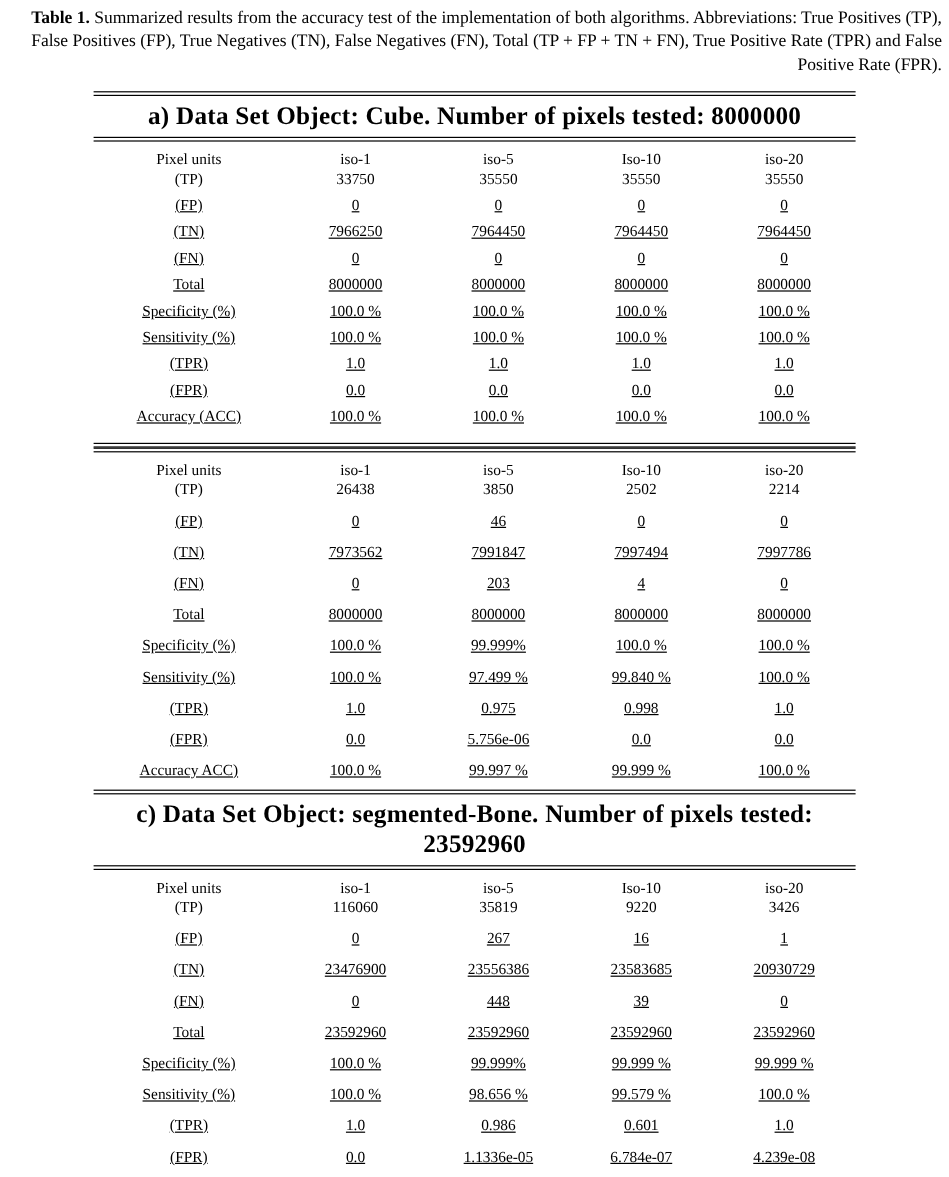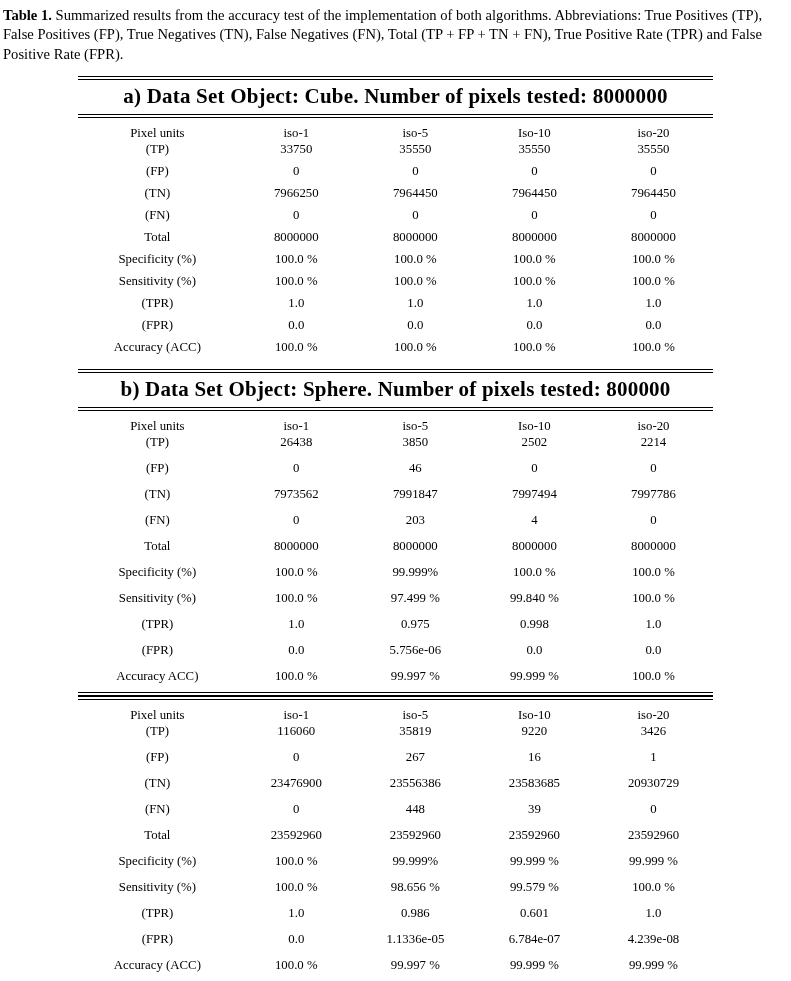--- a/index.html
+++ b/index.html
@@ -7,21 +7,21 @@
     background: #ffffff;
     width: 791px;
     font-family: "Liberation Serif", "DejaVu Serif", serif;
     color: #000;
   }
   .page { width: 791px; min-height: 981px; background: #fff; }
   .caption {
     margin: 6px 6px 12px 3px;
     font-size: 14.6px;
     line-height: 1.32;
-    text-align: left;
+    text-align: right;
   }
   .caption b { font-weight: bold; }
   #tables { margin: 0 78px; }
   .dbl-rule {
     height: 4px;
     border-top: 1.6px solid #000;
     border-bottom: 1px solid #000;
   }
   .section-title {
     text-align: center;
@@ -35,21 +35,21 @@
     font-size: 12.8px;
     line-height: 16px;
     text-align: center;
     white-space: nowrap;
     overflow: visible;
   }
   .cell.c0 { width: 25%; }
   .cell.cn { width: 18.75%; }
   .head-row { padding-top: 7px; }
   .tp-row { margin-top: 0; }
-  .data-row { margin-top: 10px; }
+  .data-row { margin-top: 10px; text-decoration: underline; }
   .section.compact .data-row { margin-top: 6px; }
   .section { padding-bottom: 8px; }
   .section.compact { padding-bottom: 14px; }
 </style>
 </head>
 <body>
 
 <div class="page">
   <p class="caption"><b>Table 1.</b><span> Summarized results from the accuracy test of the implementation of both algorithms. Abbreviations: True Positives (TP), False Positives (FP), True Negatives (TN), False Negatives (FN), Total (TP + FP + TN + FN), True Positive Rate (TPR) and False Positive Rate (FPR).</span></p>
 
@@ -131,21 +131,20 @@
         <div class="grid-row data-row">
           <div class="cell c0">Accuracy (ACC)</div>
           <div class="cell cn">100.0 %</div>
           <div class="cell cn">100.0 %</div>
           <div class="cell cn">100.0 %</div>
           <div class="cell cn">100.0 %</div>
         </div>
       </div>
       <div class="section">
         <div class="dbl-rule"></div>
-        <div class="section-title">b) Data Set Object: Sphere. Number of pixels tested: 800000</div>
         <div class="dbl-rule"></div>
         <div class="grid-row head-row">
           <div class="cell c0">Pixel units</div>
           <div class="cell cn">iso-1</div>
           <div class="cell cn">iso-5</div>
           <div class="cell cn">Iso-10</div>
           <div class="cell cn">iso-20</div>
         </div>
         <div class="grid-row tp-row">
           <div class="cell c0">(TP)</div>
@@ -213,20 +212,21 @@
         <div class="grid-row data-row">
           <div class="cell c0">Accuracy ACC)</div>
           <div class="cell cn">100.0 %</div>
           <div class="cell cn">99.997 %</div>
           <div class="cell cn">99.999 %</div>
           <div class="cell cn">100.0 %</div>
         </div>
       </div>
       <div class="section">
         <div class="dbl-rule"></div>
+        <div class="section-title">c) Data Set Object: segmented-Bone. Number of pixels tested: 23592960</div>
         <div class="dbl-rule"></div>
         <div class="grid-row head-row">
           <div class="cell c0">Pixel units</div>
           <div class="cell cn">iso-1</div>
           <div class="cell cn">iso-5</div>
           <div class="cell cn">Iso-10</div>
           <div class="cell cn">iso-20</div>
         </div>
         <div class="grid-row tp-row">
           <div class="cell c0">(TP)</div>

